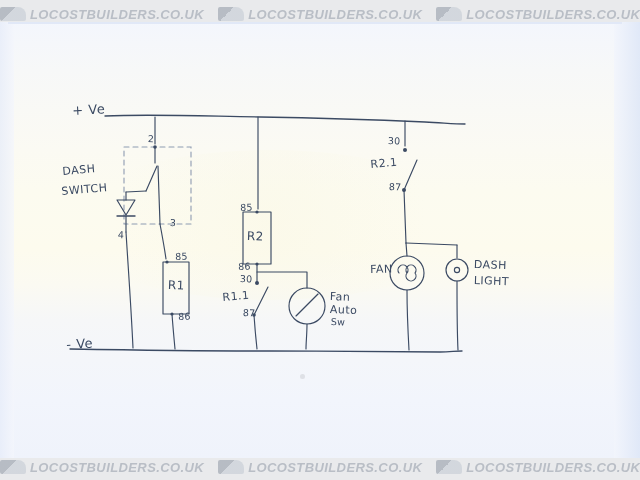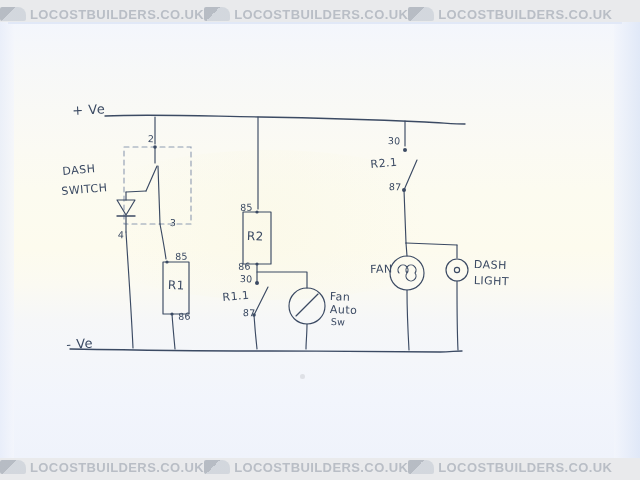--- a/index.html
+++ b/index.html
@@ -30,21 +30,21 @@
         background:#dfe7f6;opacity:.9;}
   .blotch{position:absolute;border-radius:50%;
         background:radial-gradient(circle,rgba(250,248,230,.55),rgba(250,248,230,0) 70%);}
 
   
   .wm{position:absolute;left:0;width:640px;height:22px;overflow:hidden;
       color:#b9bec6;font-family:"Liberation Sans",sans-serif;
       font-weight:bold;font-size:13px;letter-spacing:.4px;white-space:nowrap;}
   .wm-top{top:0px;background:#e9eaec;}
   .wm-bot{top:458px;height:22px;background:#e9eaec;}
-  .wm span{display:inline-block;}
+  .wm span{display:inline-block;padding-right:14px;font-style:italic;}
   .wm-top{line-height:30px;}
   .wm-bot{line-height:20px;}
   .wm-logo{display:inline-block;width:26px;height:14px;vertical-align:-2px;
       background:linear-gradient(135deg,#aeb4bd 0 40%,#cfd4db 40% 100%);
       border-radius:2px 8px 2px 2px;opacity:.85;margin-right:4px;}
 
   
   svg.ink{position:absolute;left:0;top:0;width:640px;height:480px;}
   .w{fill:none;stroke:#3b4a63;stroke-width:1.15;
      stroke-linecap:round;stroke-linejoin:round;}

